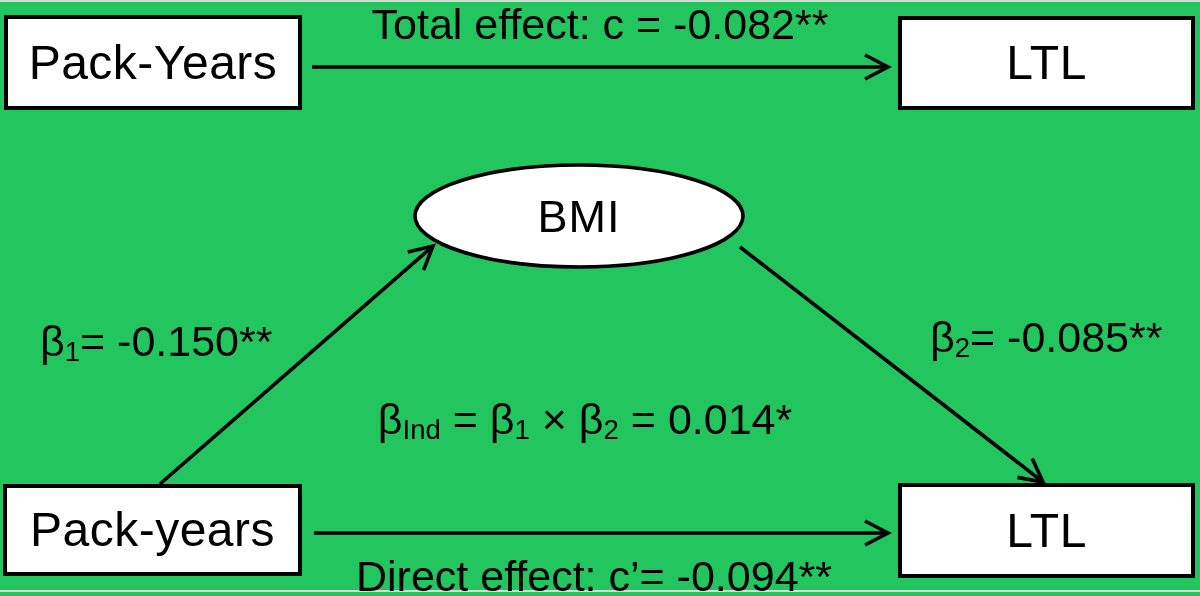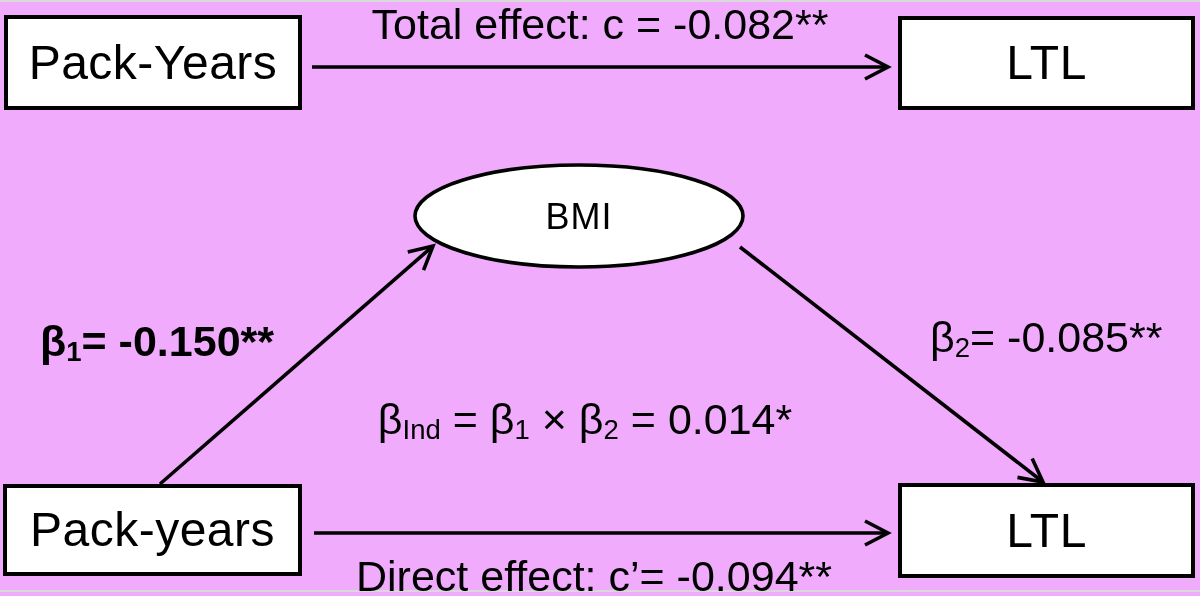--- a/index.html
+++ b/index.html
@@ -4,21 +4,21 @@
 <style>
   html, body {
     margin: 0;
     padding: 0;
     background: #ffffff;
   }
   .canvas {
     position: relative;
     width: 1200px;
     height: 596px;
-    background: #f0abfc;
+    background: #22c55e;
     overflow: hidden;
     font-family: "Liberation Sans", sans-serif;
     color: #000000;
   }
   .rule {
     position: absolute;
     left: 0;
     width: 1200px;
     height: 2px;
     background: #d9d9d9;
@@ -53,33 +53,33 @@
 
   .mediator-label {
     position: absolute;
     left: 414px;
     top: 168px;
     width: 330px;
     height: 98px;
     display: flex;
     align-items: center;
     justify-content: center;
-    font-size: 36px;
+    font-size: 45px;
     letter-spacing: 1px;
   }
 
   .path-label {
     position: absolute;
     font-size: 43px;
     line-height: 1.1;
     white-space: nowrap;
   }
   .label-total   { left: 300px; top: 1px;   width: 600px; text-align: center; }
   .label-direct  { left: 294px; top: 553px; width: 600px; text-align: center; }
-  .label-beta1   { left: 40px;  top: 318px; font-weight: bold; }
+  .label-beta1   { left: 40px;  top: 318px; }
   .label-beta2   { left: 930px; top: 314px; }
   .label-ind-title { left: 335px; top: 334px; width: 500px; text-align: center; }
   .label-ind-eq    { left: 335px; top: 396px; width: 500px; text-align: center; }
 
   .path-label sub {
     font-size: 64%;
     line-height: 0;
     position: relative;
     top: 0.18em;
     vertical-align: baseline;

